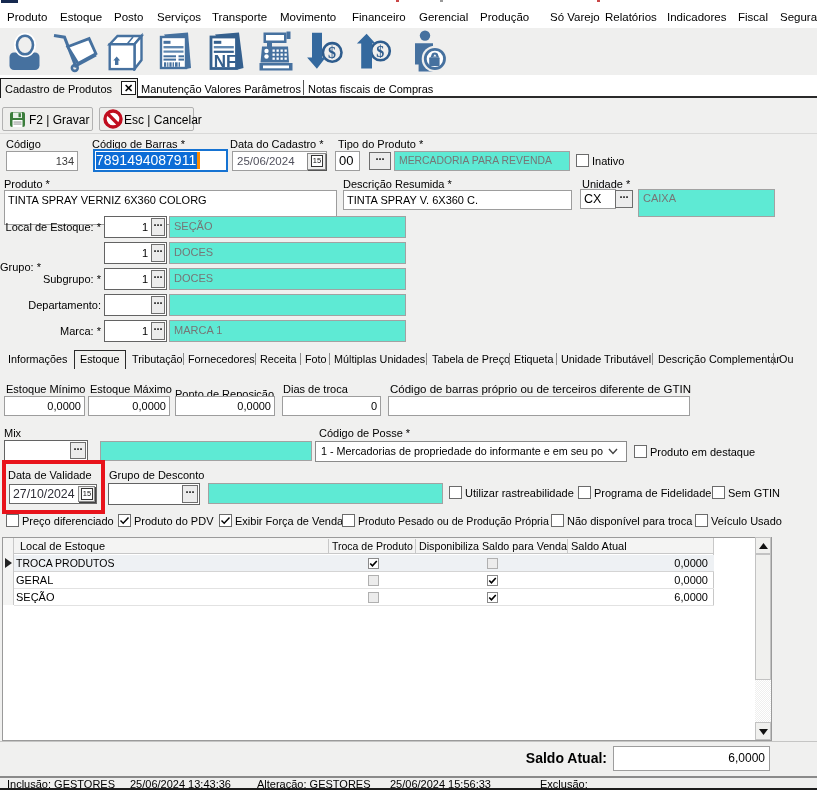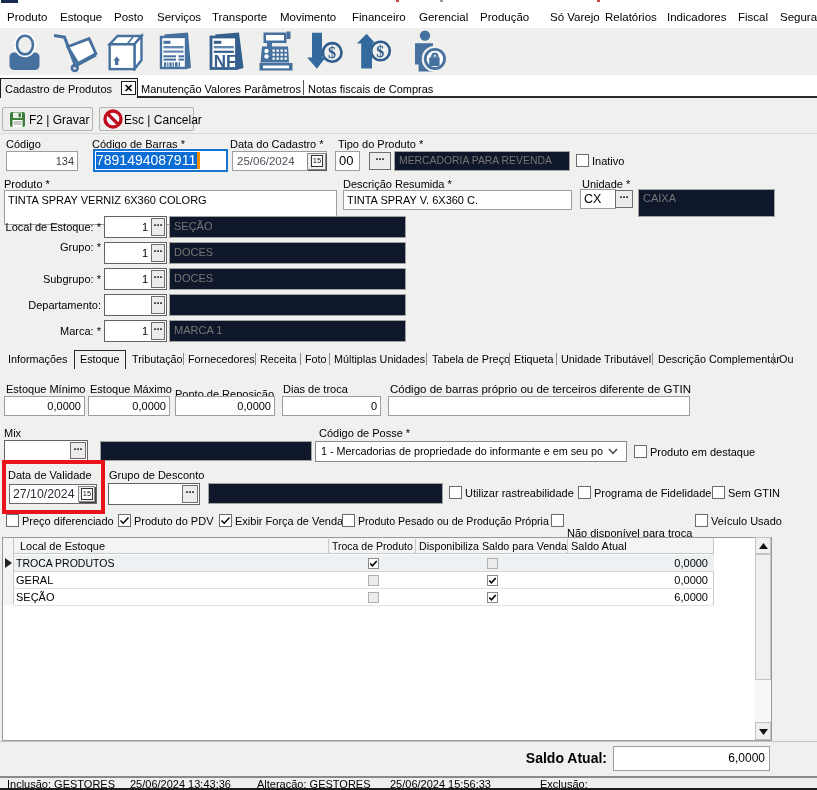--- a/index.html
+++ b/index.html
@@ -1,21 +1,21 @@
 <!DOCTYPE html>
 <html><head><meta charset="utf-8">
 <style>
 *{margin:0;padding:0;box-sizing:border-box}
 html,body{width:817px;height:790px;overflow:hidden}
 body{position:relative;background:#f0f0ef;font-family:"Liberation Sans",sans-serif;font-size:11px;color:#000}
 .abs{position:absolute}
 .lbl{position:absolute;font-size:11px;white-space:nowrap;color:#000;line-height:12px}
 .fld{position:absolute;background:#fff;border:1px solid #9d9d9d;font-size:12px;color:#000;white-space:nowrap;overflow:hidden;line-height:18px;padding-left:3px}
 .num{text-align:right;padding-right:3px;padding-left:0}
-.gfld{position:absolute;background:#0f172a;border:1px solid #a2a2a2;font-size:12px;color:#767676;padding-left:4px;white-space:nowrap;overflow:hidden;line-height:17px}
+.gfld{position:absolute;background:#5eead4;border:1px solid #a2a2a2;font-size:12px;color:#767676;padding-left:4px;white-space:nowrap;overflow:hidden;line-height:17px}
 .dots{position:absolute;background:#ececec;border:1px solid #6e6e6e;text-align:center;font-size:11px;font-weight:bold;line-height:6px;color:#111;letter-spacing:0px}
 .cb{position:absolute;width:13px;height:13px;background:#fff;border:1px solid #6b6b6b}
 .cblbl{position:absolute;font-size:11px;white-space:nowrap;line-height:13px}
 .menu-item{position:absolute;top:11px;font-size:11.5px;white-space:nowrap}
 .tabtxt{position:absolute;top:83px;font-size:11px;white-space:nowrap}
 .ntab{position:absolute;top:353px;font-size:10.8px;white-space:nowrap}
 .nsep{position:absolute;top:353px;width:1px;height:12px;background:#8a8a8a}
 .gridhead{position:absolute;font-size:11px;white-space:nowrap;color:#000}
 .gridcell{position:absolute;font-size:11px;white-space:nowrap;color:#000}
 svg{position:absolute;display:block}
@@ -193,21 +193,21 @@
 <div class="fld" style="left:580px;top:189px;width:36px;height:20px;font-size:12.5px;line-height:18px">CX</div>
 <div class="dots" style="left:615px;top:190px;width:18px;height:18px">...</div>
 <div class="gfld" style="left:638px;top:189px;width:137px;height:28px;font-size:11px;line-height:17px">CAIXA</div>
 
 <div class="lbl" style="left:0px;top:221px;width:101px;text-align:right">Local de Estoque: *</div>
 <div class="abs" style="left:104px;top:216px;width:63px;height:22px;background:#fff;border:1px solid #636363"></div>
 <div class="abs" style="left:106px;top:218px;width:42px;height:18px;font-size:11px;line-height:18px;text-align:right">1</div>
 <div class="dots" style="left:151px;top:218px;width:14px;height:18px">...</div>
 <div class="gfld" style="left:169px;top:216px;width:237px;height:22px;font-size:11px;line-height:19px">SEÇÃO</div>
 
-<div class="lbl" style="left:0px;top:241px;width:101px;text-align:right">Grupo: *</div>
+<div class="lbl" style="left:0px;top:261px;width:101px;">Grupo: *</div>
 <div class="abs" style="left:104px;top:242px;width:63px;height:22px;background:#fff;border:1px solid #636363"></div>
 <div class="abs" style="left:106px;top:244px;width:42px;height:18px;font-size:11px;line-height:18px;text-align:right">1</div>
 <div class="dots" style="left:151px;top:244px;width:14px;height:18px">...</div>
 <div class="gfld" style="left:169px;top:242px;width:237px;height:22px;font-size:11px;line-height:19px">DOCES</div>
 
 <div class="lbl" style="left:0px;top:273px;width:101px;text-align:right">Subgrupo: *</div>
 <div class="abs" style="left:104px;top:268px;width:63px;height:22px;background:#fff;border:1px solid #636363"></div>
 <div class="abs" style="left:106px;top:270px;width:42px;height:18px;font-size:11px;line-height:18px;text-align:right">1</div>
 <div class="dots" style="left:151px;top:270px;width:14px;height:18px">...</div>
 <div class="gfld" style="left:169px;top:268px;width:237px;height:22px;font-size:11px;line-height:19px">DOCES</div>
@@ -295,21 +295,21 @@
 <div class="cblbl" style="left:134px;top:515px">Produto do PDV</div>
 <div class="cb" style="left:219px;top:514px">
     <svg width="11" height="11" viewBox="0 0 11 11" style="left:0;top:0">
       <path d="M1.5 5.5 L4.2 8.2 L9.5 2.5" fill="none" stroke="#000" stroke-width="1.45"></path>
     </svg>
   </div>
 <div class="cblbl" style="left:235px;top:515px">Exibir Força de Venda</div>
 <div class="cb" style="left:342px;top:514px"></div>
 <div class="cblbl" style="left:358px;top:515px;font-size:10.6px">Produto Pesado ou de Produção Própria</div>
 <div class="cb" style="left:551px;top:514px"></div>
-<div class="cblbl" style="left:567px;top:527px">Não disponível para troca</div>
+<div class="cblbl" style="left:567px;top:515px">Não disponível para troca</div>
 <div class="cb" style="left:695px;top:514px"></div>
 <div class="cblbl" style="left:711px;top:515px">Veículo Usado</div>
 
 <div class="abs" style="left:2px;top:537px;width:770px;height:204px;background:#fff;border:1px solid #9a9a9a"></div>
 <div class="abs" style="left:3px;top:538px;width:711px;height:16px;background:#f4f4f3;border-bottom:1px solid #c8c8c8"></div>
 <div class="abs" style="left:3px;top:538px;width:11px;height:67px;background:#f4f4f3;border-right:1px solid #c8c8c8"></div>
 <div class="gridhead" style="left:20px;top:540px">Local de Estoque</div>
 <div class="abs" style="left:328px;top:539px;width:1px;height:15px;background:#c8c8c8"></div>
 <div class="gridhead" style="left:332px;top:540px;font-size:10.5px">Troca de Produto</div>
 <div class="abs" style="left:415px;top:539px;width:1px;height:15px;background:#c8c8c8"></div>

